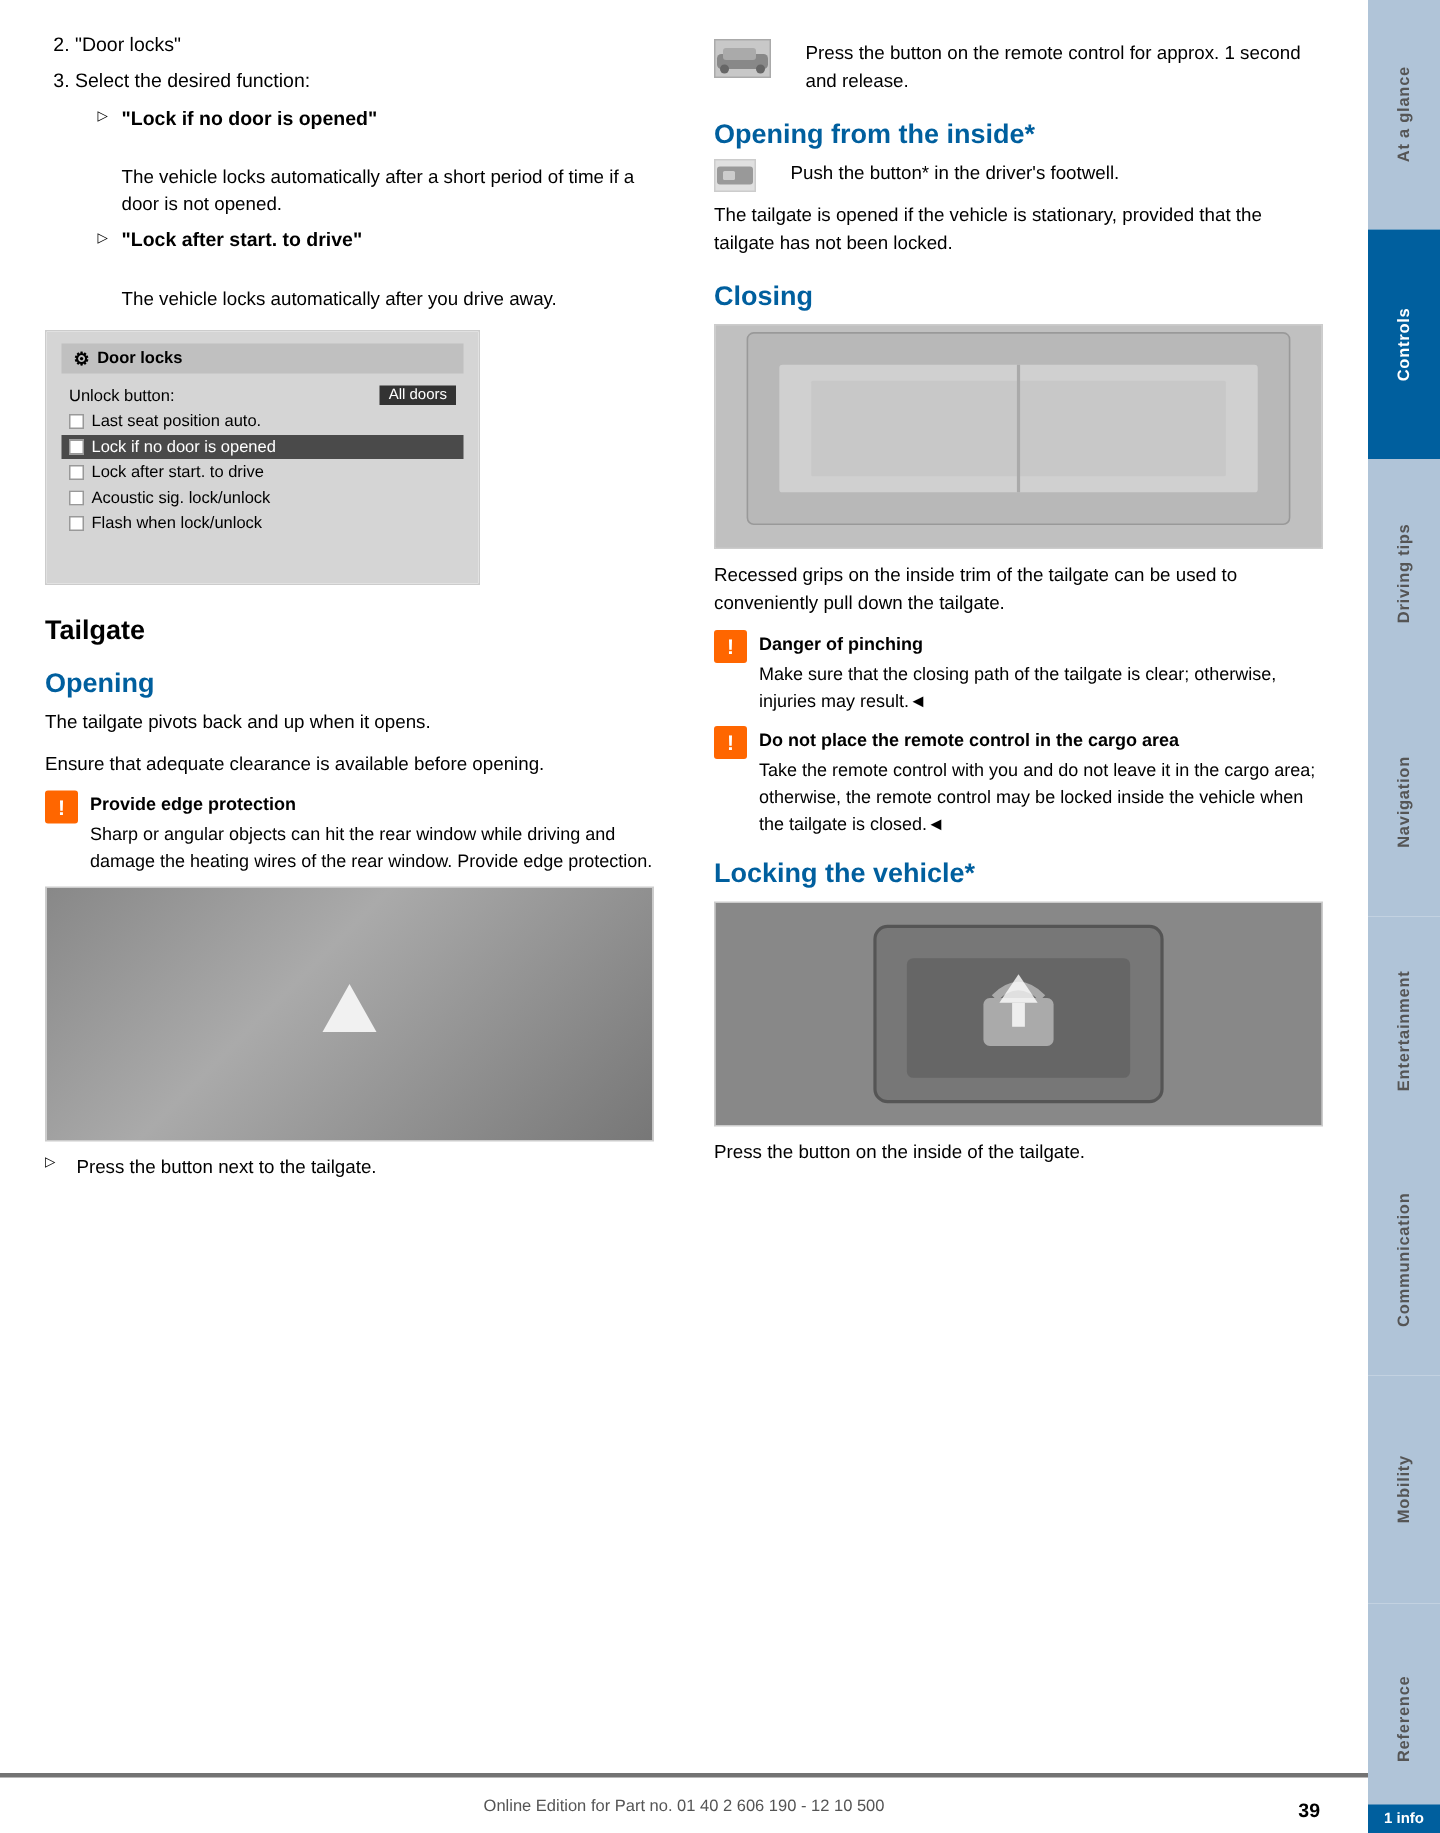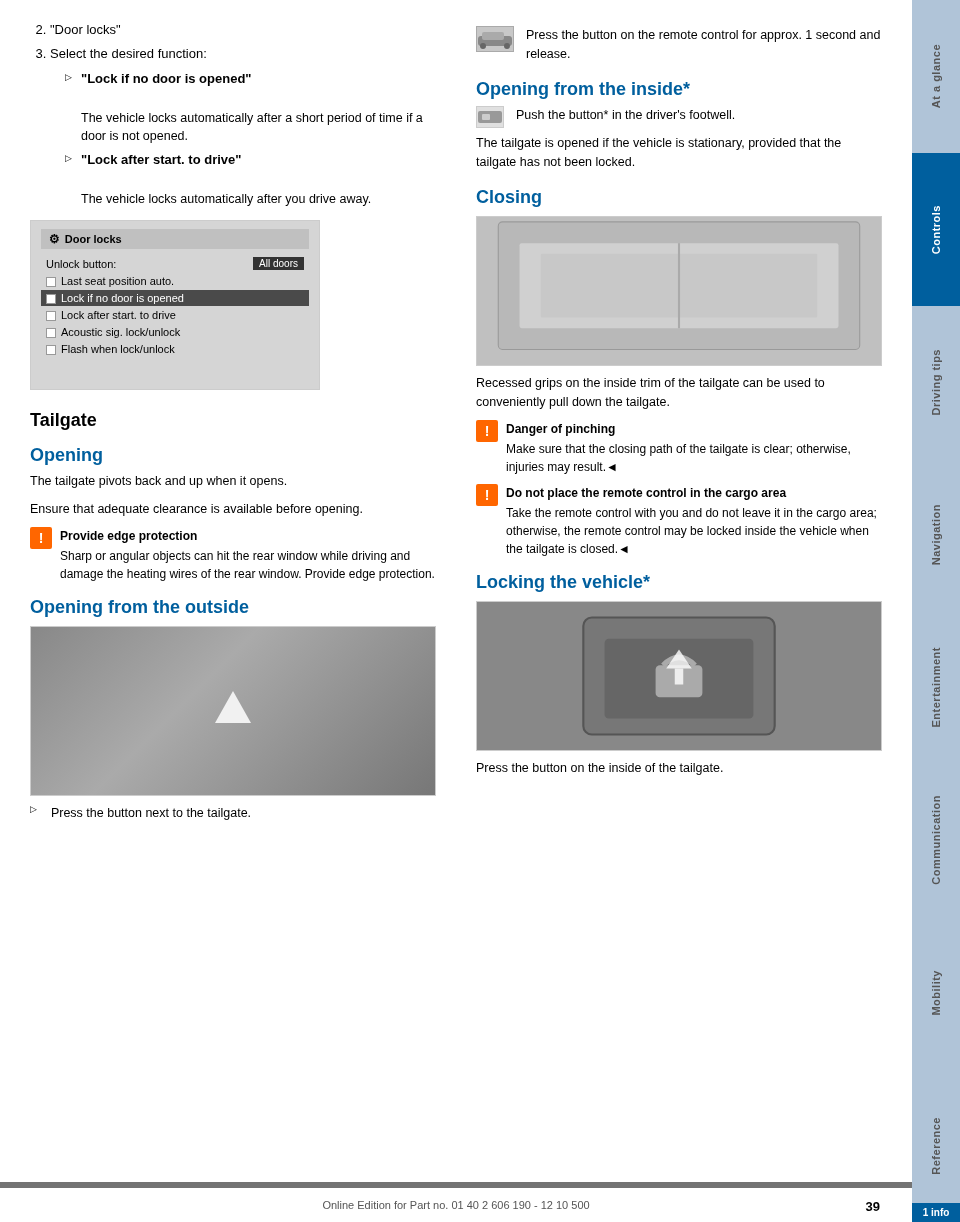--- a/index.html
+++ b/index.html
@@ -145,21 +145,21 @@
       align-items: center;
       gap: 5px;
     }
 
     .door-locks-title-bar .icon-gear {
       font-size: 12px;
     }
 
     .door-locks-row {
       display: flex;
-      align-items: flex-end;
+      align-items: center;
       font-size: 11px;
       padding: 2px 5px;
       margin-bottom: 1px;
     }
 
     .door-locks-row.highlighted {
       background: #4a4a4a;
       color: #fff;
     }
 
@@ -313,21 +313,21 @@
 
     .page-footer {
       position: absolute;
       bottom: 0;
       left: 0;
       right: 48px;
       height: 40px;
       display: flex;
       align-items: center;
       justify-content: center;
-      border-top: 6px solid #737373;
+      border-top: 3px solid #737373;
       font-size: 11px;
       color: #555;
       background: #fff;
     }
 
     .page-number {
       position: absolute;
       bottom: 8px;
       right: 80px;
       font-size: 13px;
@@ -350,21 +350,21 @@
 
     .sub-arrow {
       display: inline-block;
       margin-right: 6px;
       font-size: 9px;
     }
 
     .inline-note-row {
       display: flex;
       align-items: flex-start;
-      gap: 12px;
+      gap: 23px;
       margin: 6px 0 6px 0;
     }
   </style>
 </head>
 <body>
 
 <div class="page-wrapper">
   <div class="main-content">
     <div class="two-col">
 
@@ -430,21 +430,20 @@
         <p>Ensure that adequate clearance is available before opening.</p>
 
         <div class="warning-box">
           <div class="warning-icon">!</div>
           <div class="warning-text">
             <span class="warning-title">Provide edge protection</span>
             <span>Sharp or angular objects can hit the rear window while driving and damage the heating wires of the rear window. Provide edge protection.</span>
           </div>
         </div>
 
-        <h3 class="section-heading">Opening from the outside</h3>
 
         <div class="opening-outside-image">
           <div class="arrow-up"></div>
         </div>
 
         <div style="display:flex;align-items:flex-start;gap:8px;margin-top:6px;">
           <span class="sub-arrow">▷</span>
           <p style="margin:0;">Press the button next to the tailgate.</p>
         </div>
 

